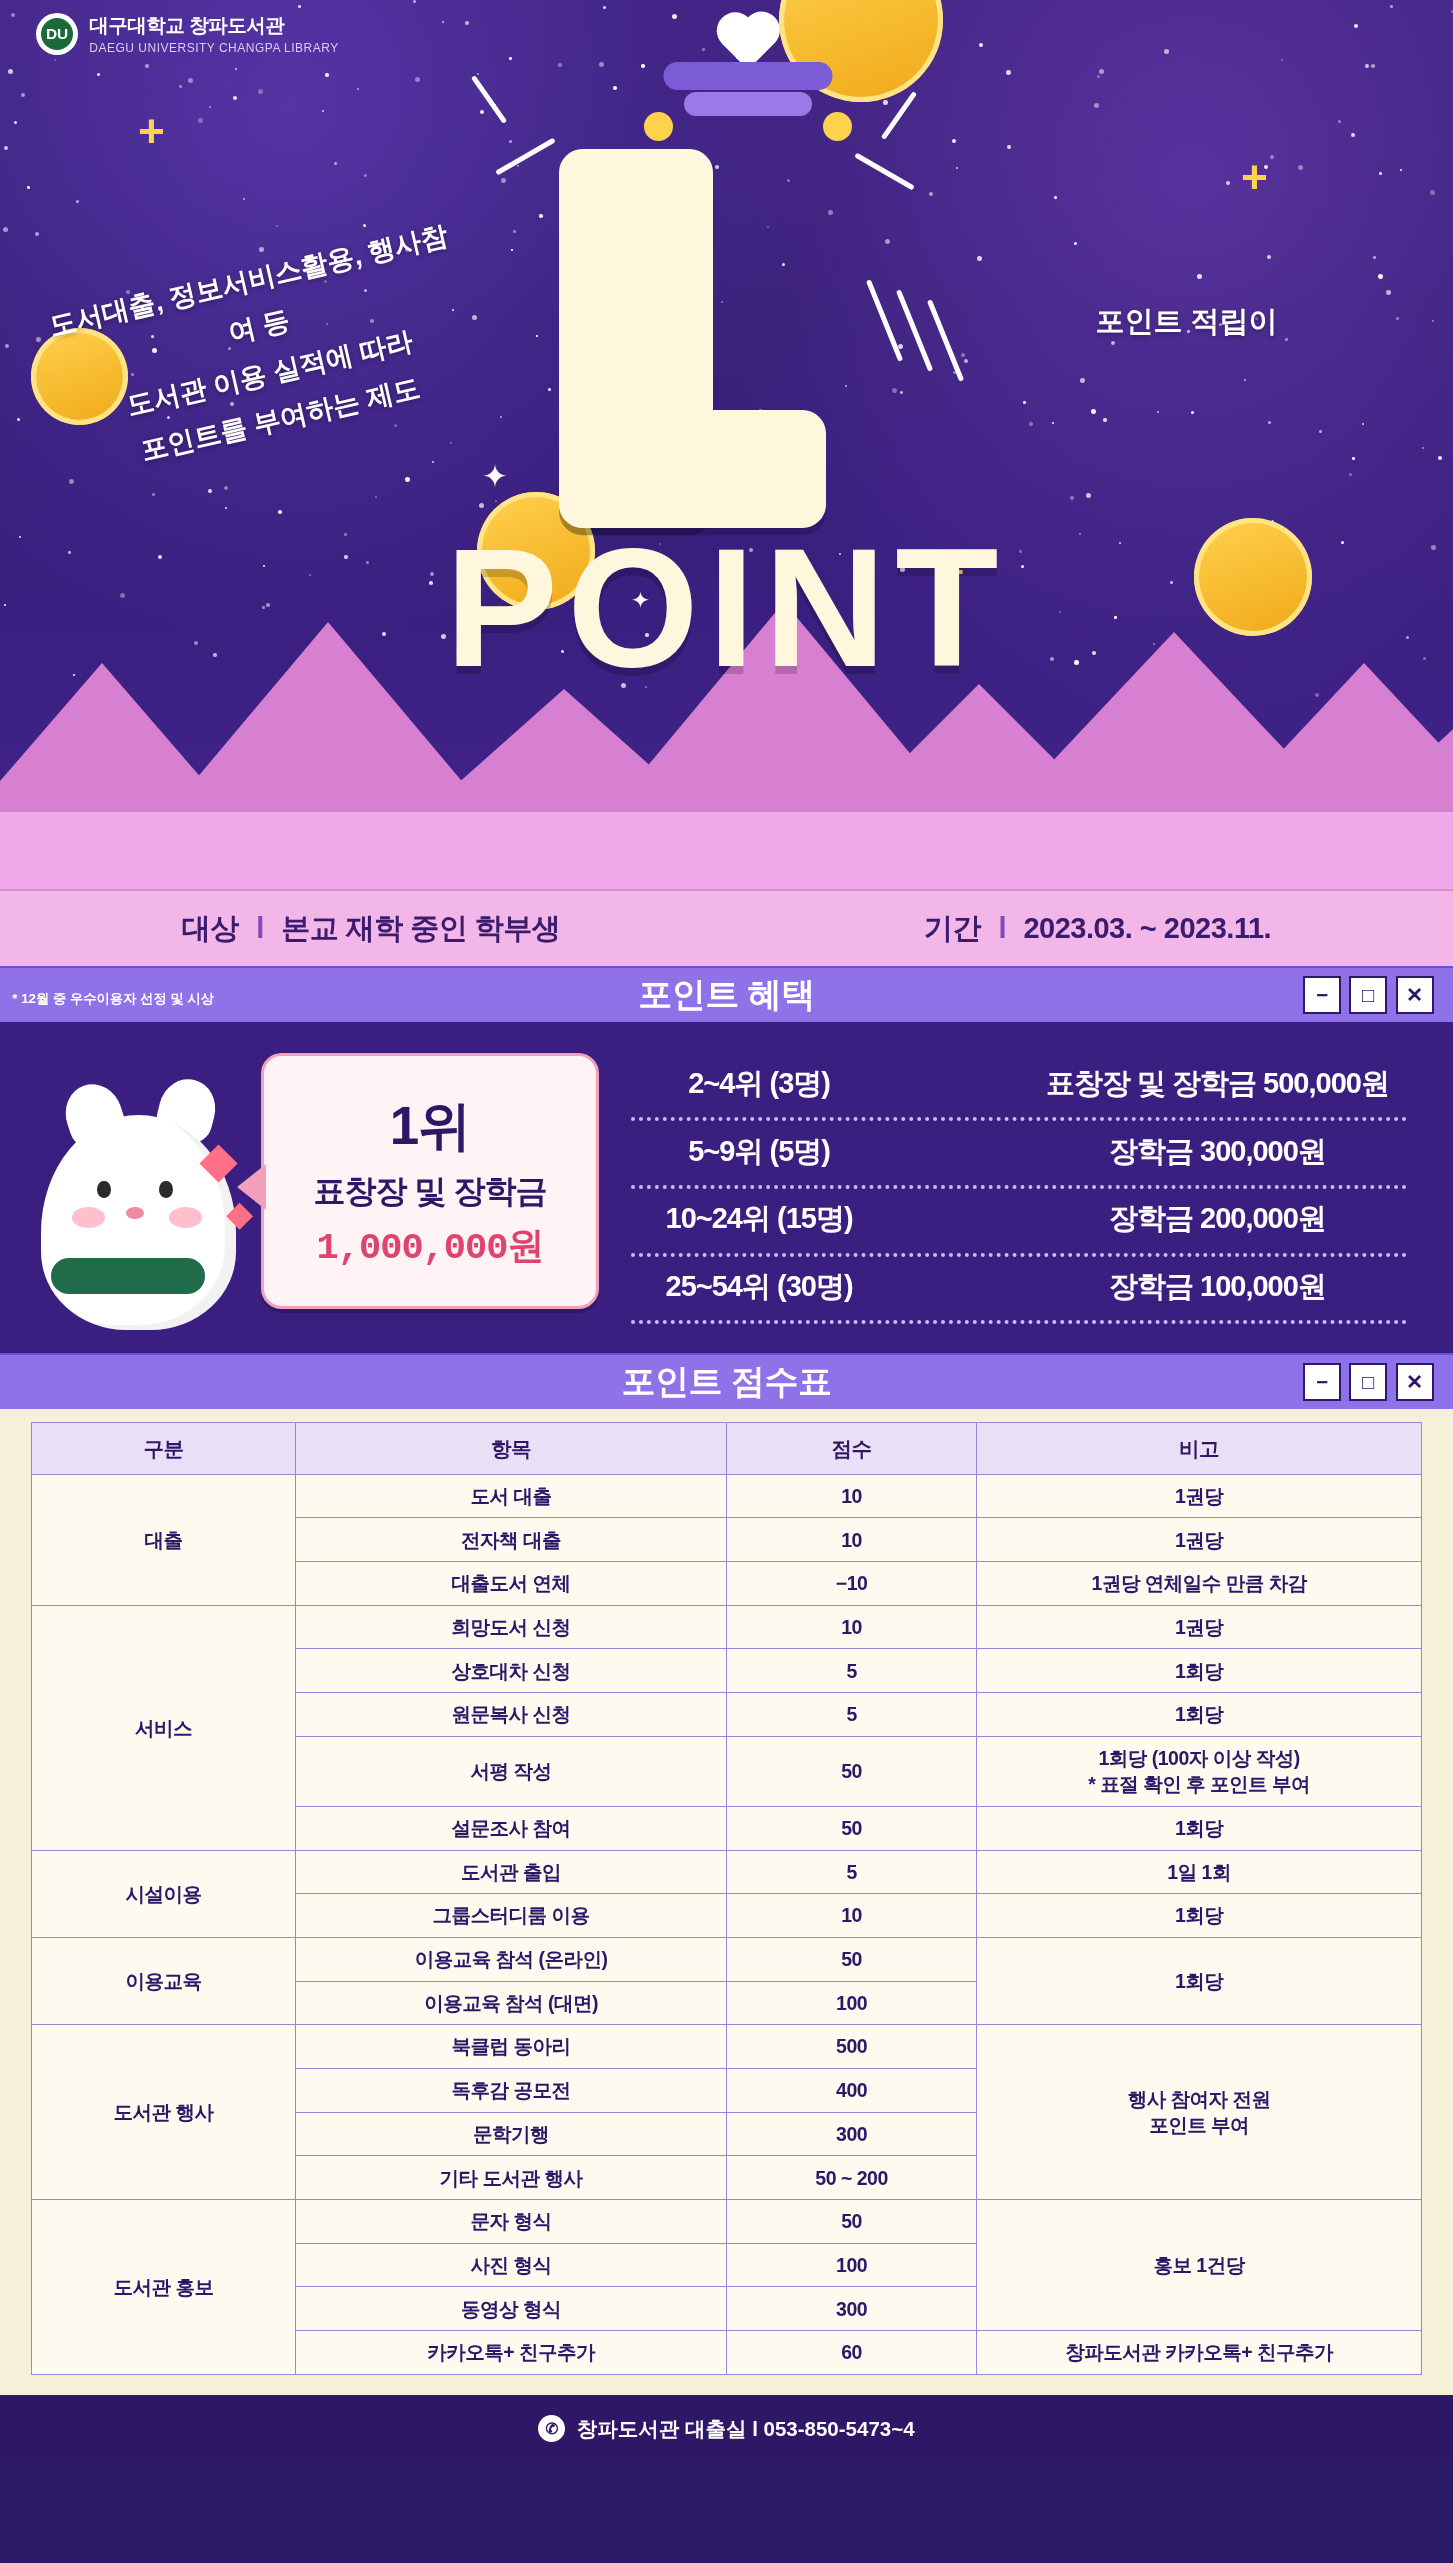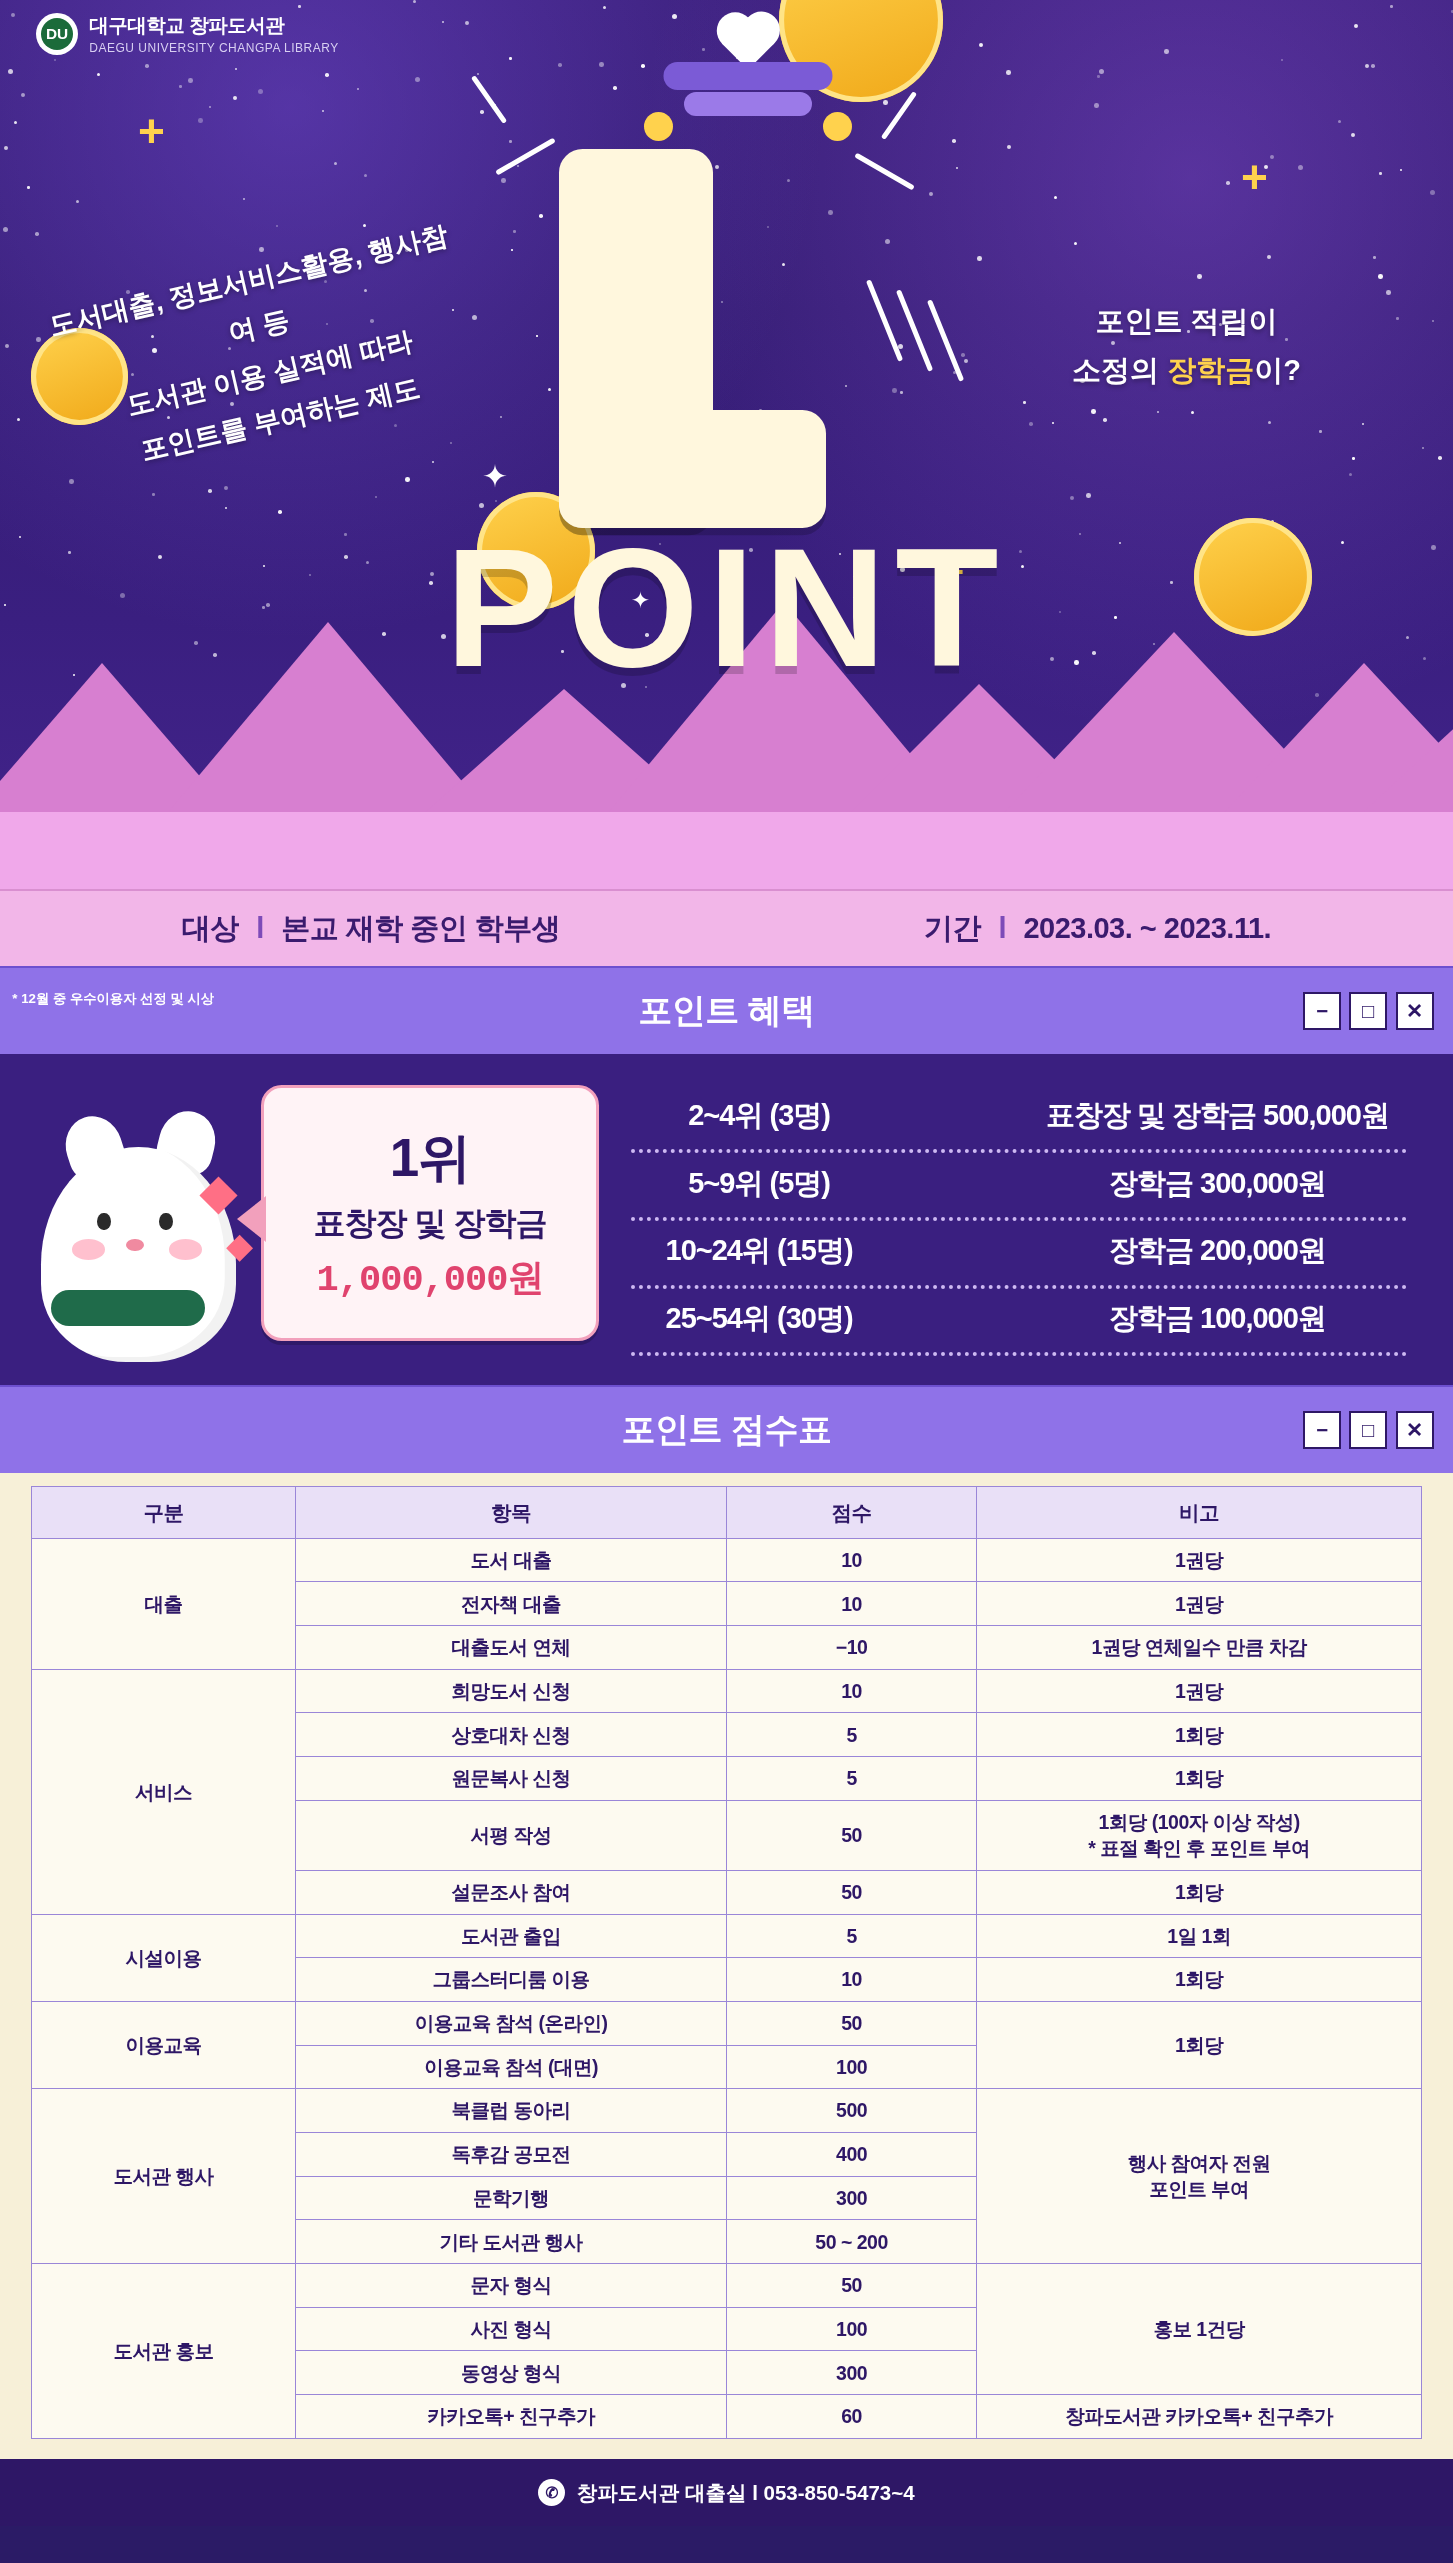--- a/index.html
+++ b/index.html
@@ -100,21 +100,21 @@
   .targetbar {
     background:#f2b6e8; height:77px; display:flex; align-items:center; justify-content:space-around;
     color:#3a1b6e; font-size:29px; font-weight:bold; letter-spacing:-0.5px;
     border-top:2.1px solid #d98fd0;
   }
   .targetbar .seg { display:flex; align-items:center; gap:17.4px; }
   .targetbar .div { color:#7d4bb8; }
 
   
   .secbar {
-    position:relative; height:88px; background:#8f72e8;
+    position:relative; height:56px; background:#8f72e8;
     display:flex; align-items:center; justify-content:center;
     border-top:2.1px solid #6d4fd0;
   }
   .secbar h2 { margin:0; color:#fff; font-size:34px; font-weight:bold; letter-spacing:-0.5px; }
   .secbar .left-note {
     position:absolute; left:12.3px; top:21.5px; color:#fff; font-size:13.3px; font-weight:bold;
   }
   .winbtns { position:absolute; right:19.5px; top:50%; transform:translateY(-50%); display:flex; gap:8.2px; }
   .winbtn {
     width:38px; height:38px; background:#fff; border:2.6px solid #2e1766;
@@ -509,23 +509,20 @@
       <div class="knob" style="right:6.2px; top:97px;"></div>
     </div>
     <div class="letter-L"></div>
 
     <div class="tilt-left" style="white-space:pre-line;">도서대출, 정보서비스활용, 행사참여 등
 도서관 이용 실적에 따라
 포인트를 부여하는 제도</div>
 
     <div class="right-note">
       <div>포인트 적립이</div>
-      <div>
-        <span>소정의 </span><span class="hl">장학금</span><span>이?</span>
-      </div>
     </div>
 
     <div class="bigword">POINT</div>
   </section>
 
   <section class="targetbar">
     <div class="seg">
       <span>대상</span>
       <span class="div">l</span>
       <span>본교 재학 중인 학부생</span>

